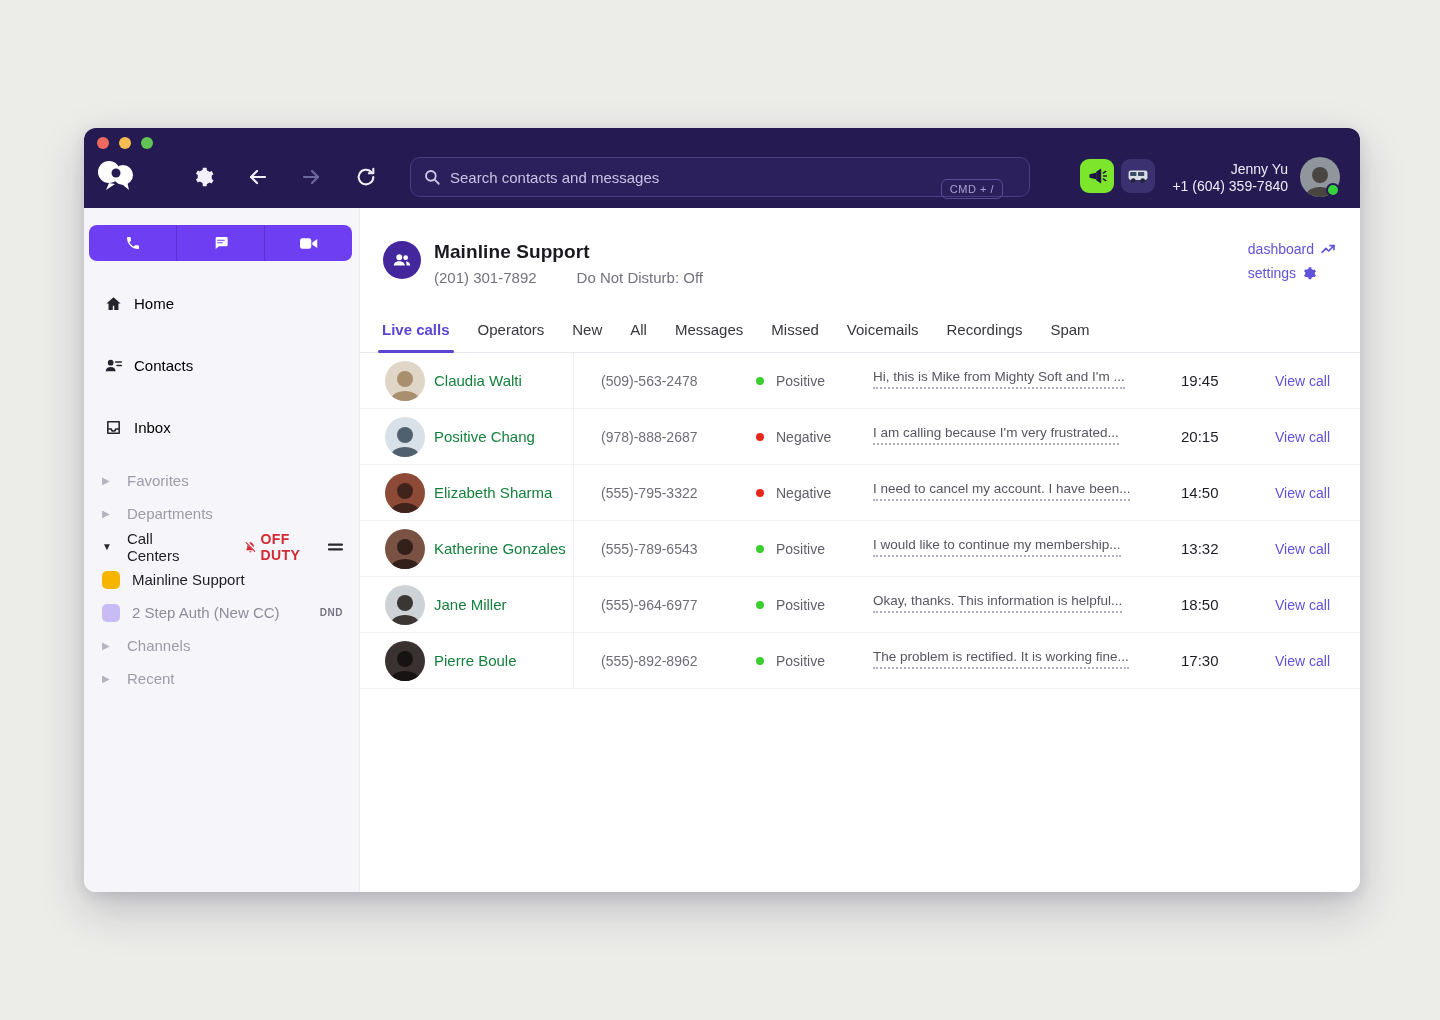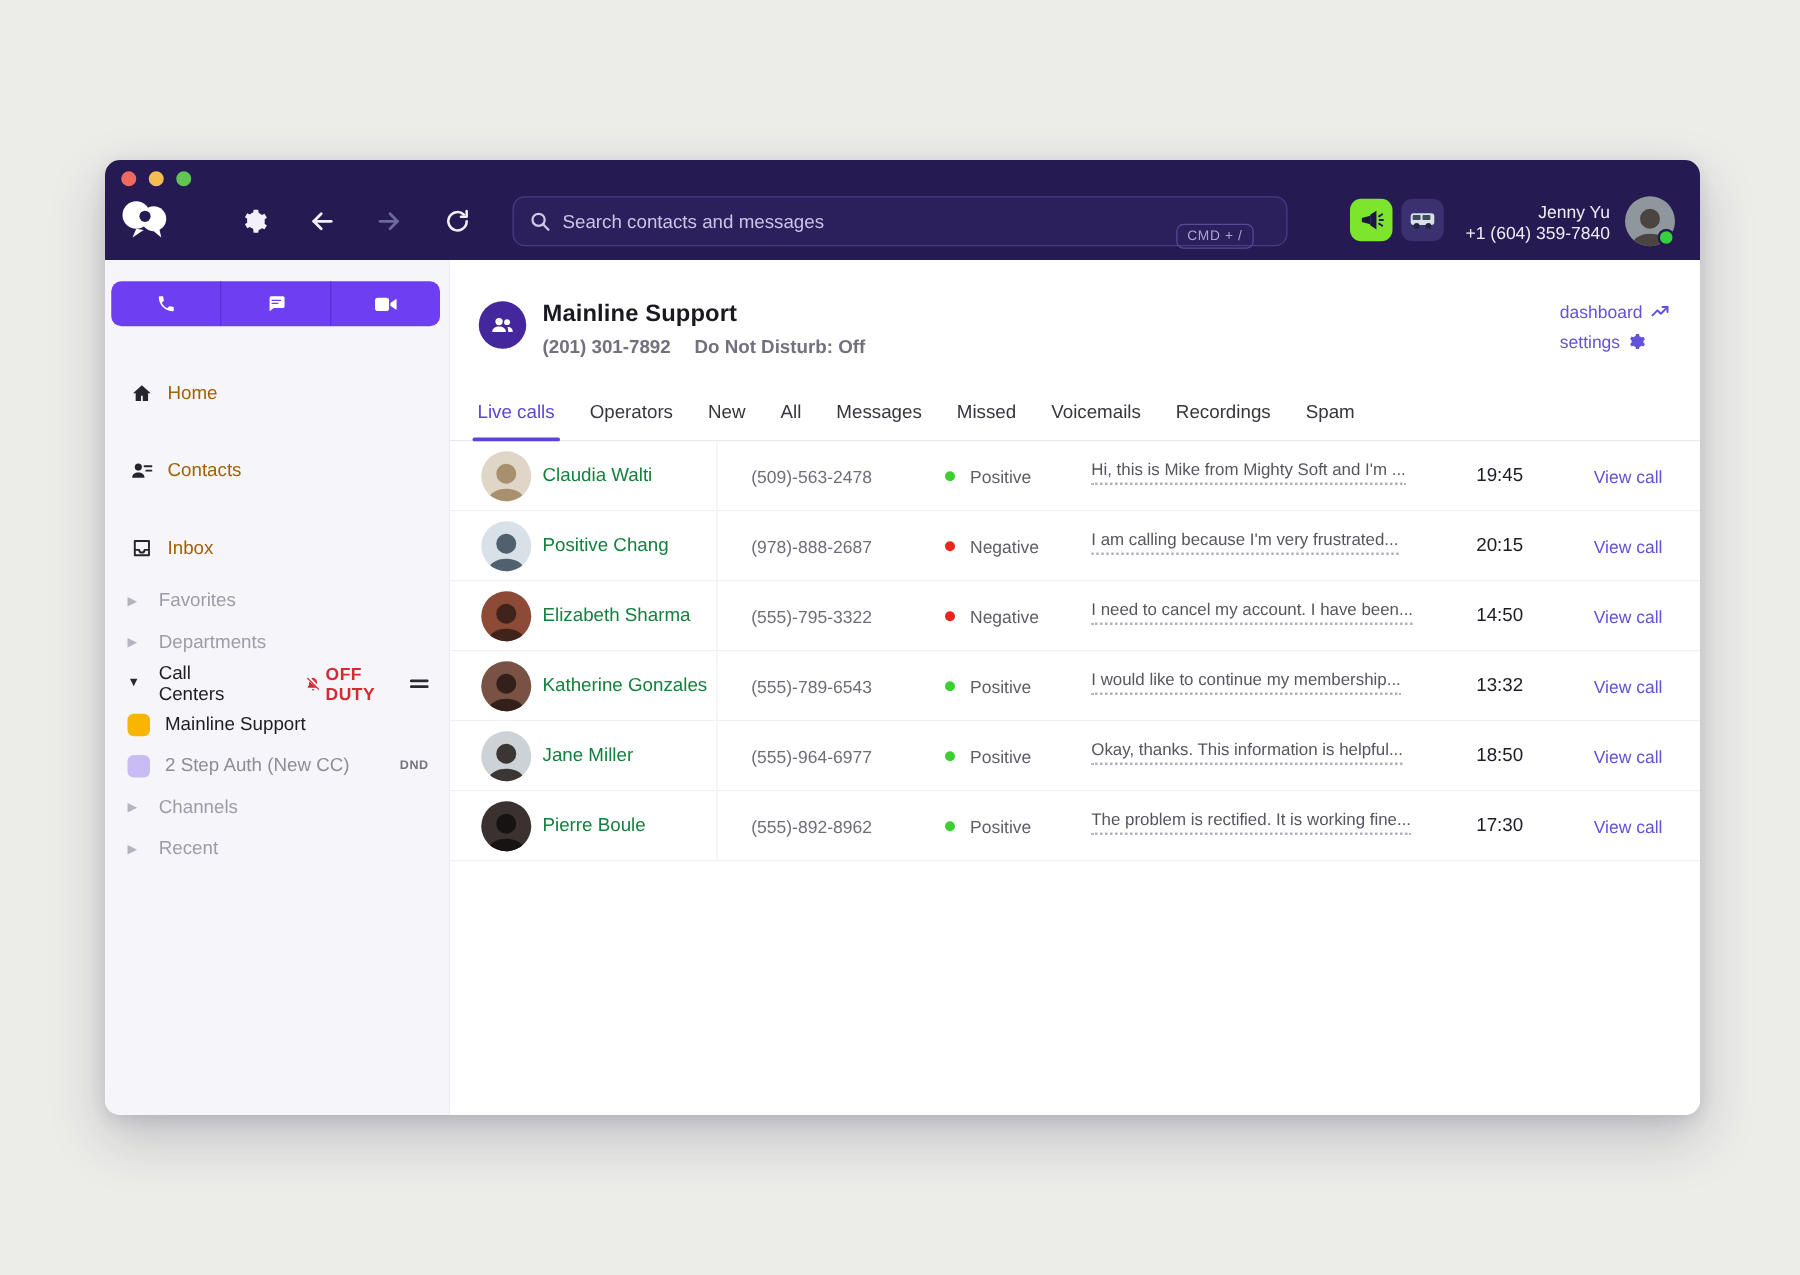--- a/index.html
+++ b/index.html
@@ -47,22 +47,22 @@
   .body-row { display:flex; height:684px; }
 
   
   .sidebar { width:276px; background:#F6F5F9; border-right:1px solid #EDECF2; position:relative; }
   .seg-group { margin:17px 7px 0 5px; height:36px; background:#6D3EF2; border-radius:8px;
                display:flex; overflow:hidden; }
   .seg { flex:1; display:flex; align-items:center; justify-content:center; cursor:pointer; }
   .seg + .seg { border-left:1px solid #5B2FD8; }
 
   .nav { margin-top:16px; }
-  .nav-item { height:28px; display:flex; align-items:flex-end; padding-left:21px; cursor:pointer;
-              color:#a16207; font-size:15px;margin-top:34px; }
+  .nav-item { height:28px; display:flex; align-items:flex-start; padding-left:21px; cursor:pointer;
+              color:#000000; font-size:15px;margin-top:34px; }
   .nav-item .nicon { width:17px; height:17px; margin-right:12px; display:flex; align-items:center; justify-content:center; }
 
   .sections { margin-top:17px; }
   .sec-row { height:33px; display:flex; align-items:center; padding:0 16px 0 18px; cursor:pointer; font-size:15px; }
   .caret { width:10px; margin-right:15px; font-size:10px; }
   .sec-muted { color:#9E9CA8; }
   .sec-muted .caret { color:#B5B3BE; }
   .sec-dark { color:#1E1D25; }
   .sec-dark .caret { color:#2A2931; }
   .offduty { display:flex; align-items:center; margin-left:40px; color:#D42A33; font-size:14px; font-weight:bold; letter-spacing:.4px; gap:4px; }
@@ -73,28 +73,28 @@
   .dnd { font-size:10px; font-weight:bold; color:#77757F; letter-spacing:.5px; }
   .cc-row { padding-left:18px; }
 
   
   .main { flex:1; background:#fff; position:relative; }
   .header { padding:33px 0 0 23px; display:flex; }
   .grp-avatar { width:38px; height:38px; border-radius:50%; background:#44279C;
                 display:flex; align-items:center; justify-content:center; flex:none; }
   .head-text { margin-left:13px; }
   .head-title { font-size:19px; font-weight:bold; color:#1A1920; letter-spacing:.1px; }
-  .head-sub { margin-top:6px; font-size:15px; color:#73717E; display:flex; gap:19px;font-weight:bold; }
+  .head-sub { margin-top:6px; font-size:15px; color:#73717E; display:flex; gap:40px; }
   .head-links { position:absolute; right:24px; top:33px; text-align:right; }
   .hlink { display:flex; align-items:center; justify-content:flex-start; gap:6px;
            color:#6052D9; font-size:14px; margin-bottom:8px; cursor:pointer; }
 
   .tabs { display:flex; padding-left:8px; margin-top:26px; border-bottom:1px solid #E9E8EF; }
   .tab { padding:0 14px; height:40px; line-height:36px; font-size:15px; color:#37363F; cursor:pointer; position:relative; white-space:nowrap; }
-  .tab.active { color:#5B45D4; }
+  .tab.active { color:#5B45D4;font-weight:bold; }
   .tab.active::after { content:""; position:absolute; left:10px; right:10px; bottom:-1px; height:3px;
                        background:#5B45D4; border-radius:2px; }
 
   .table { position:relative; }
   .call-row { display:flex; align-items:center; height:56px; border-bottom:1px solid #F1F0F5; position:relative; }
   .call-row::after { content:""; position:absolute; left:213px; top:0; bottom:0; width:1px; background:#EFEEF4; }
   .cell-avatar { width:49px; margin-left:25px; flex:none; }
   .row-avatar { width:40px; height:40px; border-radius:50%; position:relative; overflow:hidden; }
   .row-avatar svg { position:absolute; left:0; top:4px; }
   .cell-name { width:139px; font-size:15px; font-weight:normal; color:#15803d; flex:none; }

